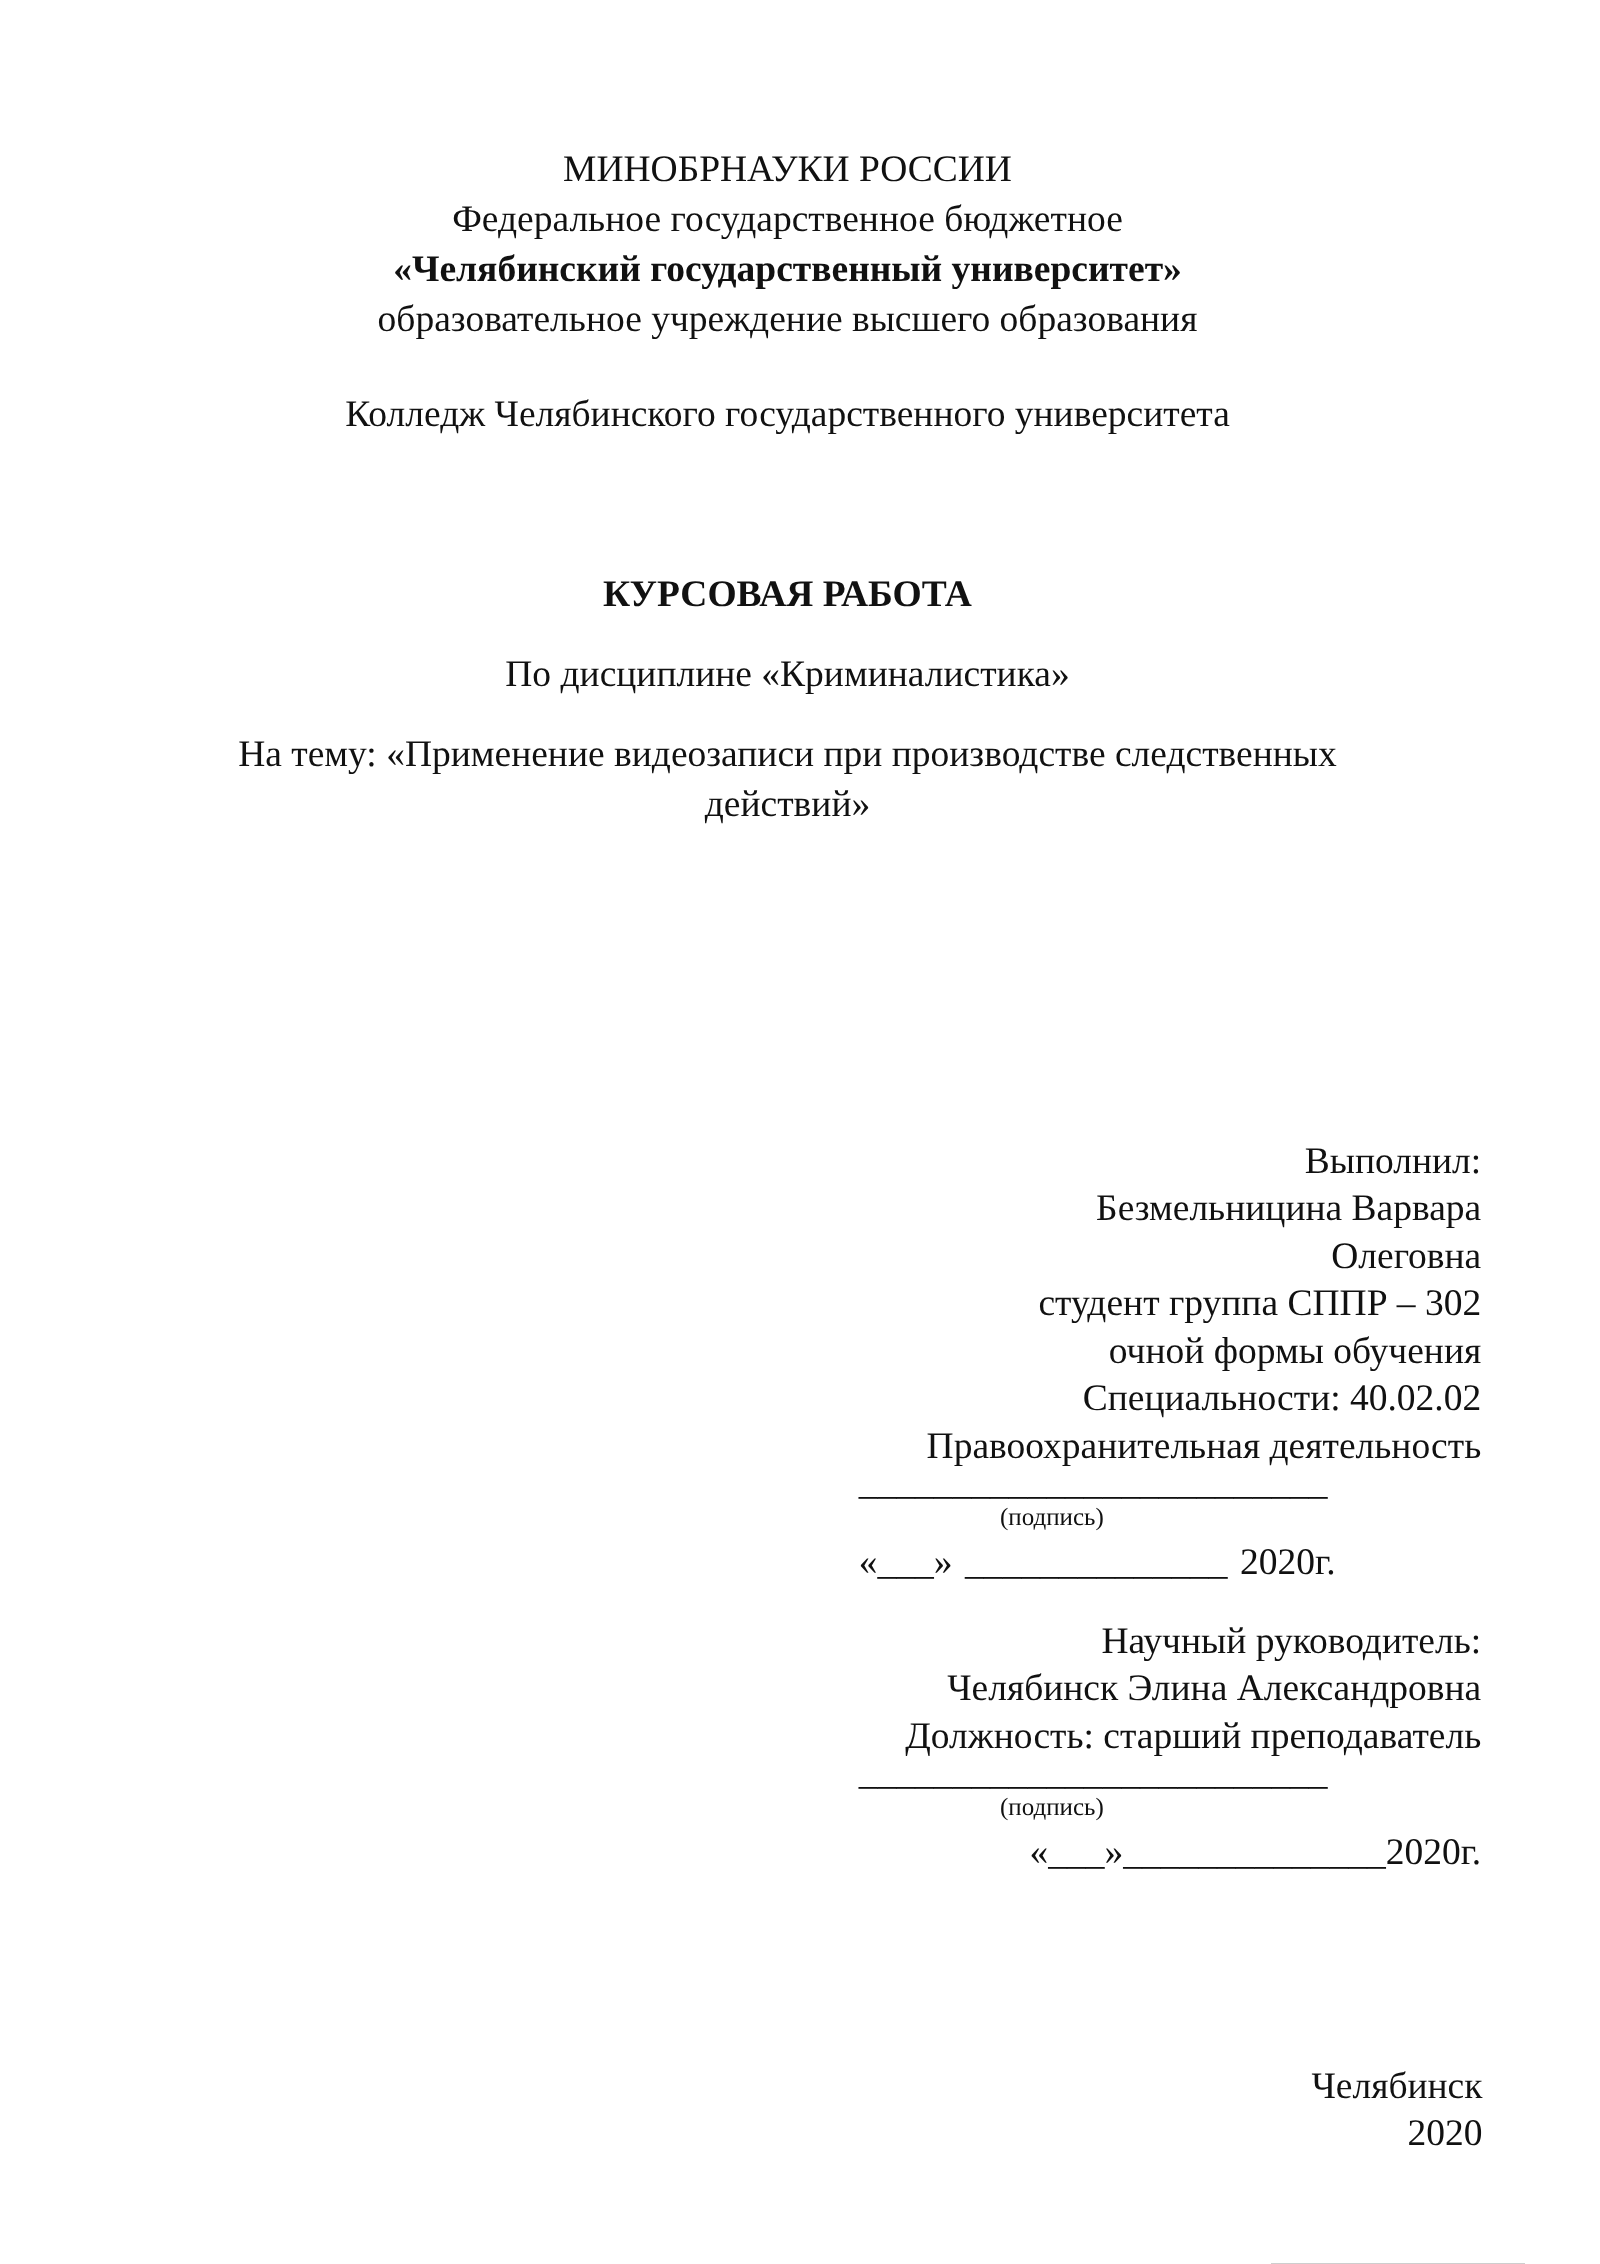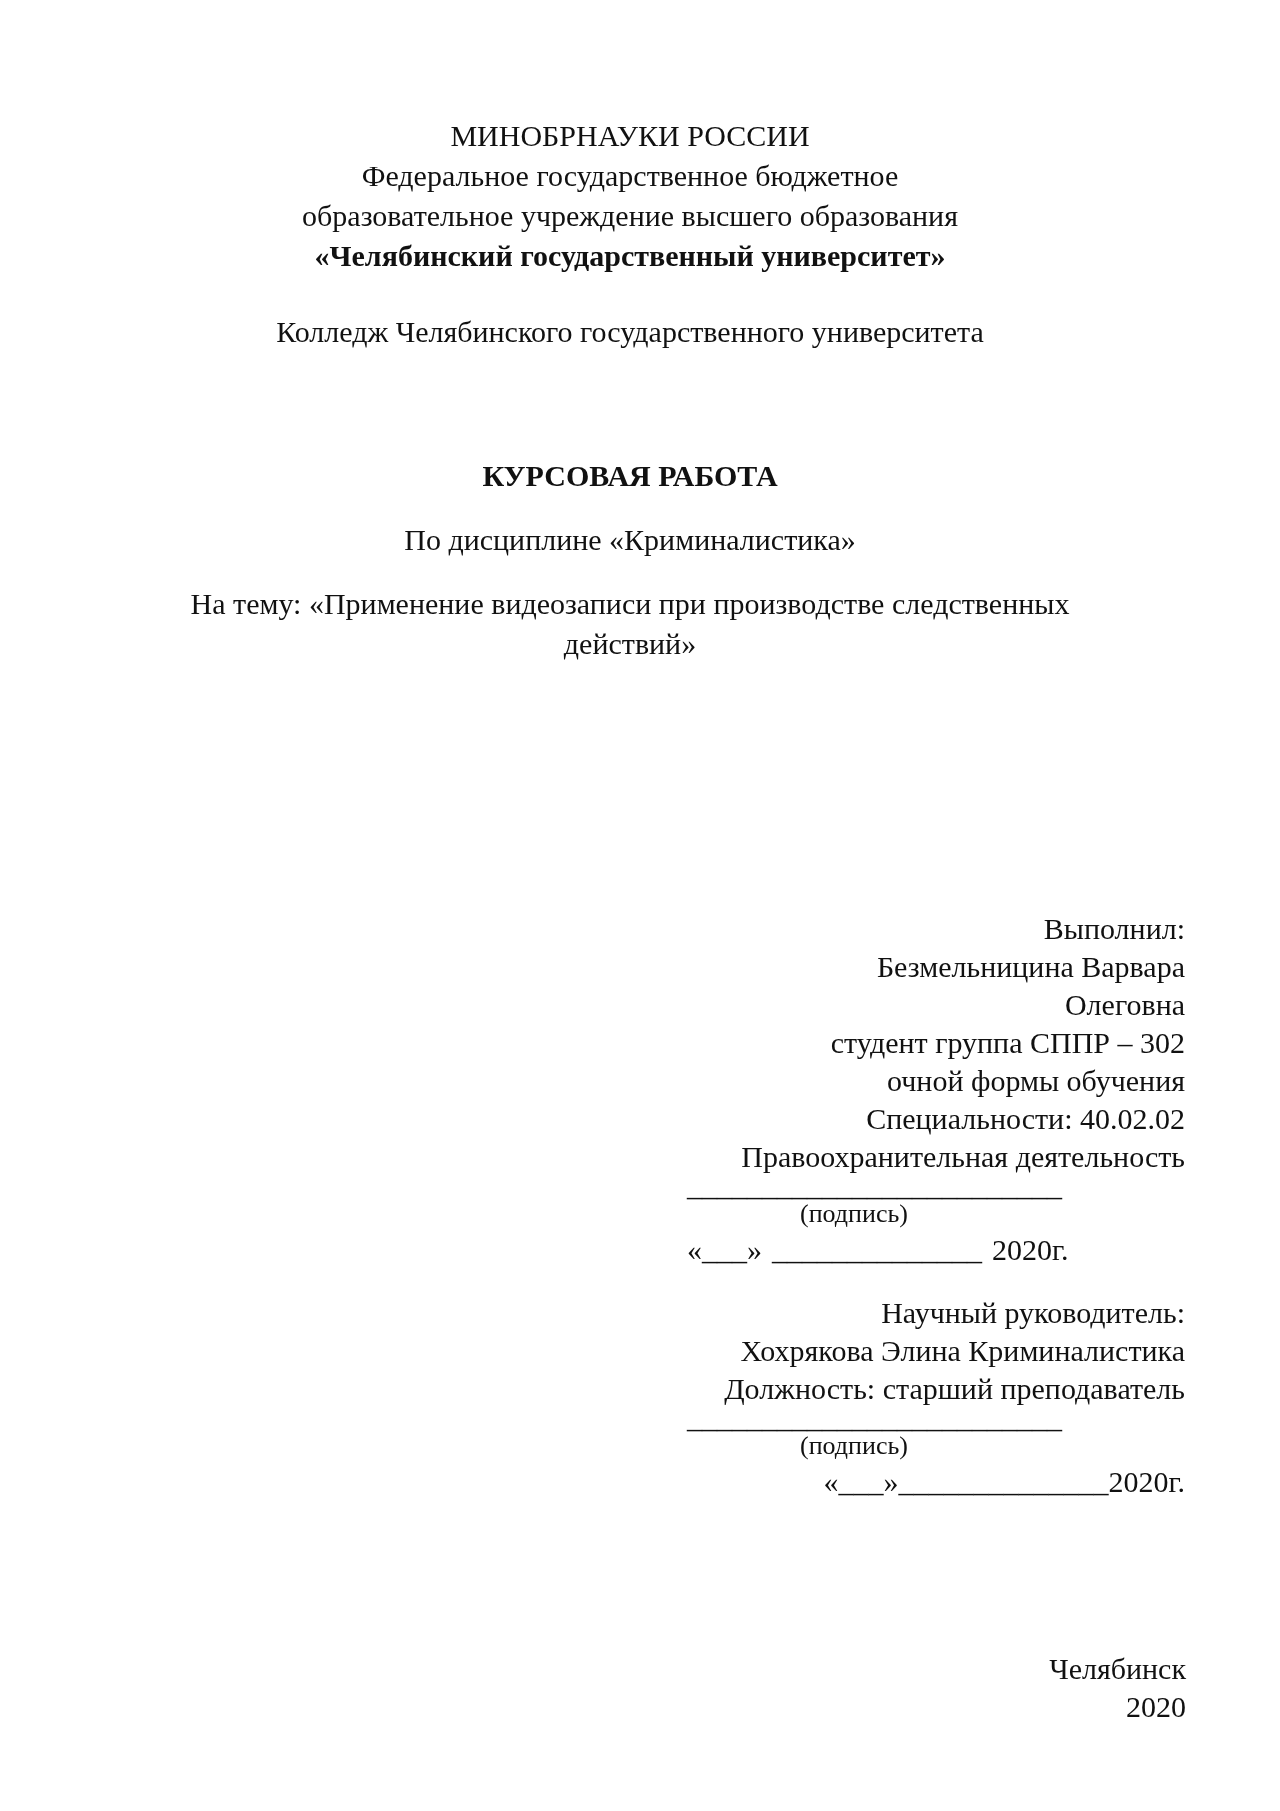--- a/index.html
+++ b/index.html
@@ -27,41 +27,41 @@
     max-width:900px;margin:0 auto;
     line-height:40px;
   }
   .performer-block{
     position:absolute;
     left:705px;top:910px;width:480px;
     text-align:left;
   }
   .row{height:38px;line-height:38px;white-space:nowrap;text-align:right;}
   .sigrow{height:26px;line-height:20px;white-space:nowrap;margin-left:-18px;letter-spacing:0;}
-  .caption{height:28px;line-height:24px;font-size:26px;padding-left:95px;}
+  .caption{height:28px;line-height:24px;font-size:20px;padding-left:95px;}
   .daterow{height:40px;line-height:40px;white-space:nowrap;margin-left:-18px;}
   .daterow2{margin-left:-14px;text-align:right;}
   .gap24{height:24px;}
   .dsp{display:inline-block;width:10px;}
   .footer-block{
     position:absolute;
     left:186px;top:1650px;width:1000px;
     text-align:center;
   }
 </style>
 </head>
 <body>
 
 <div class="page">
 
   <div class="top-block">
     <div class="line">МИНОБРНАУКИ РОССИИ</div>
     <div class="line">Федеральное государственное бюджетное</div>
+    <div class="line bold">«Челябинский государственный университет»</div>
     <div class="line">образовательное учреждение высшего образования</div>
-    <div class="line bold">«Челябинский государственный университет»</div>
     <div class="sp36"></div>
     <div class="line">Колледж Челябинского государственного университета</div>
     <div class="sp104"></div>
     <div class="line bold">КУРСОВАЯ РАБОТА</div>
     <div class="sp24"></div>
     <div class="line">По дисциплине «Криминалистика»</div>
     <div class="sp24"></div>
     <div class="topic">На тему: «Применение видеозаписи при производстве следственных действий»</div>
   </div>
 
@@ -71,21 +71,21 @@
     <div class="row">Олеговна</div>
     <div class="row">студент группа СППР – 302</div>
     <div class="row">очной формы обучения</div>
     <div class="row">Специальности: 40.02.02</div>
     <div class="row">Правоохранительная деятельность</div>
     <div class="sigrow">_________________________</div>
     <div class="caption">(подпись)</div>
     <div class="daterow"><span>«___»</span><span class="dsp"></span><span>______________</span><span class="dsp"></span><span>2020г.</span></div>
     <div class="gap24"></div>
     <div class="row">Научный руководитель:</div>
-    <div class="row">Хохрякова Элина Криминалистика</div>
+    <div class="row">Челябинск Элина Александровна</div>
     <div class="row">Должность: старший преподаватель</div>
     <div class="sigrow">_________________________</div>
     <div class="caption">(подпись)</div>
     <div class="daterow daterow2"><span>«___»</span><span>______________</span><span>2020г.</span></div>
   </div>
 
   <div class="footer-block">
     <div class="row">Челябинск</div>
     <div class="row">2020</div>
   </div>

